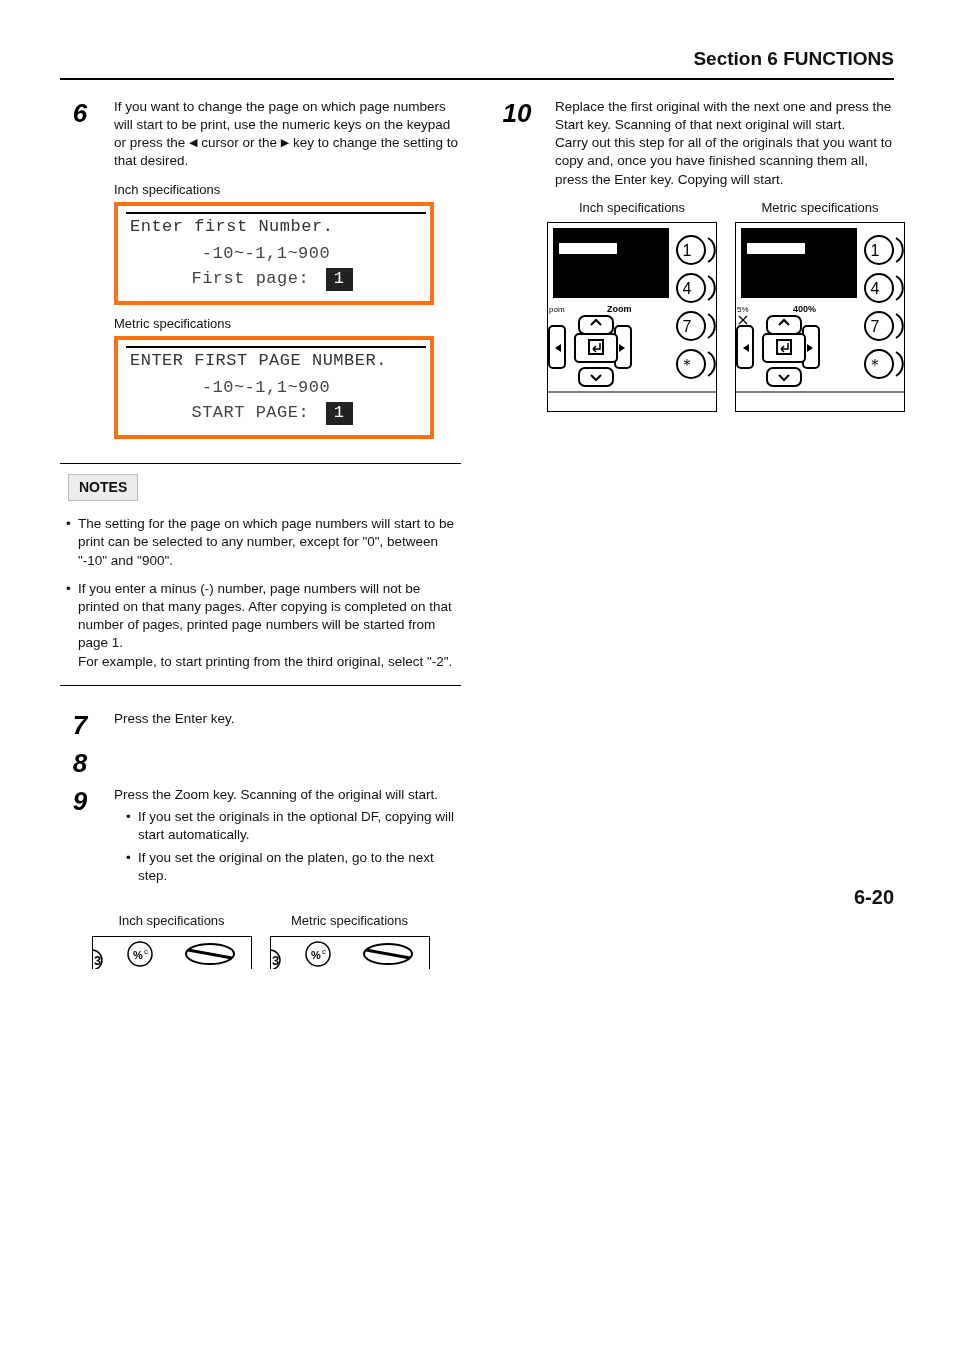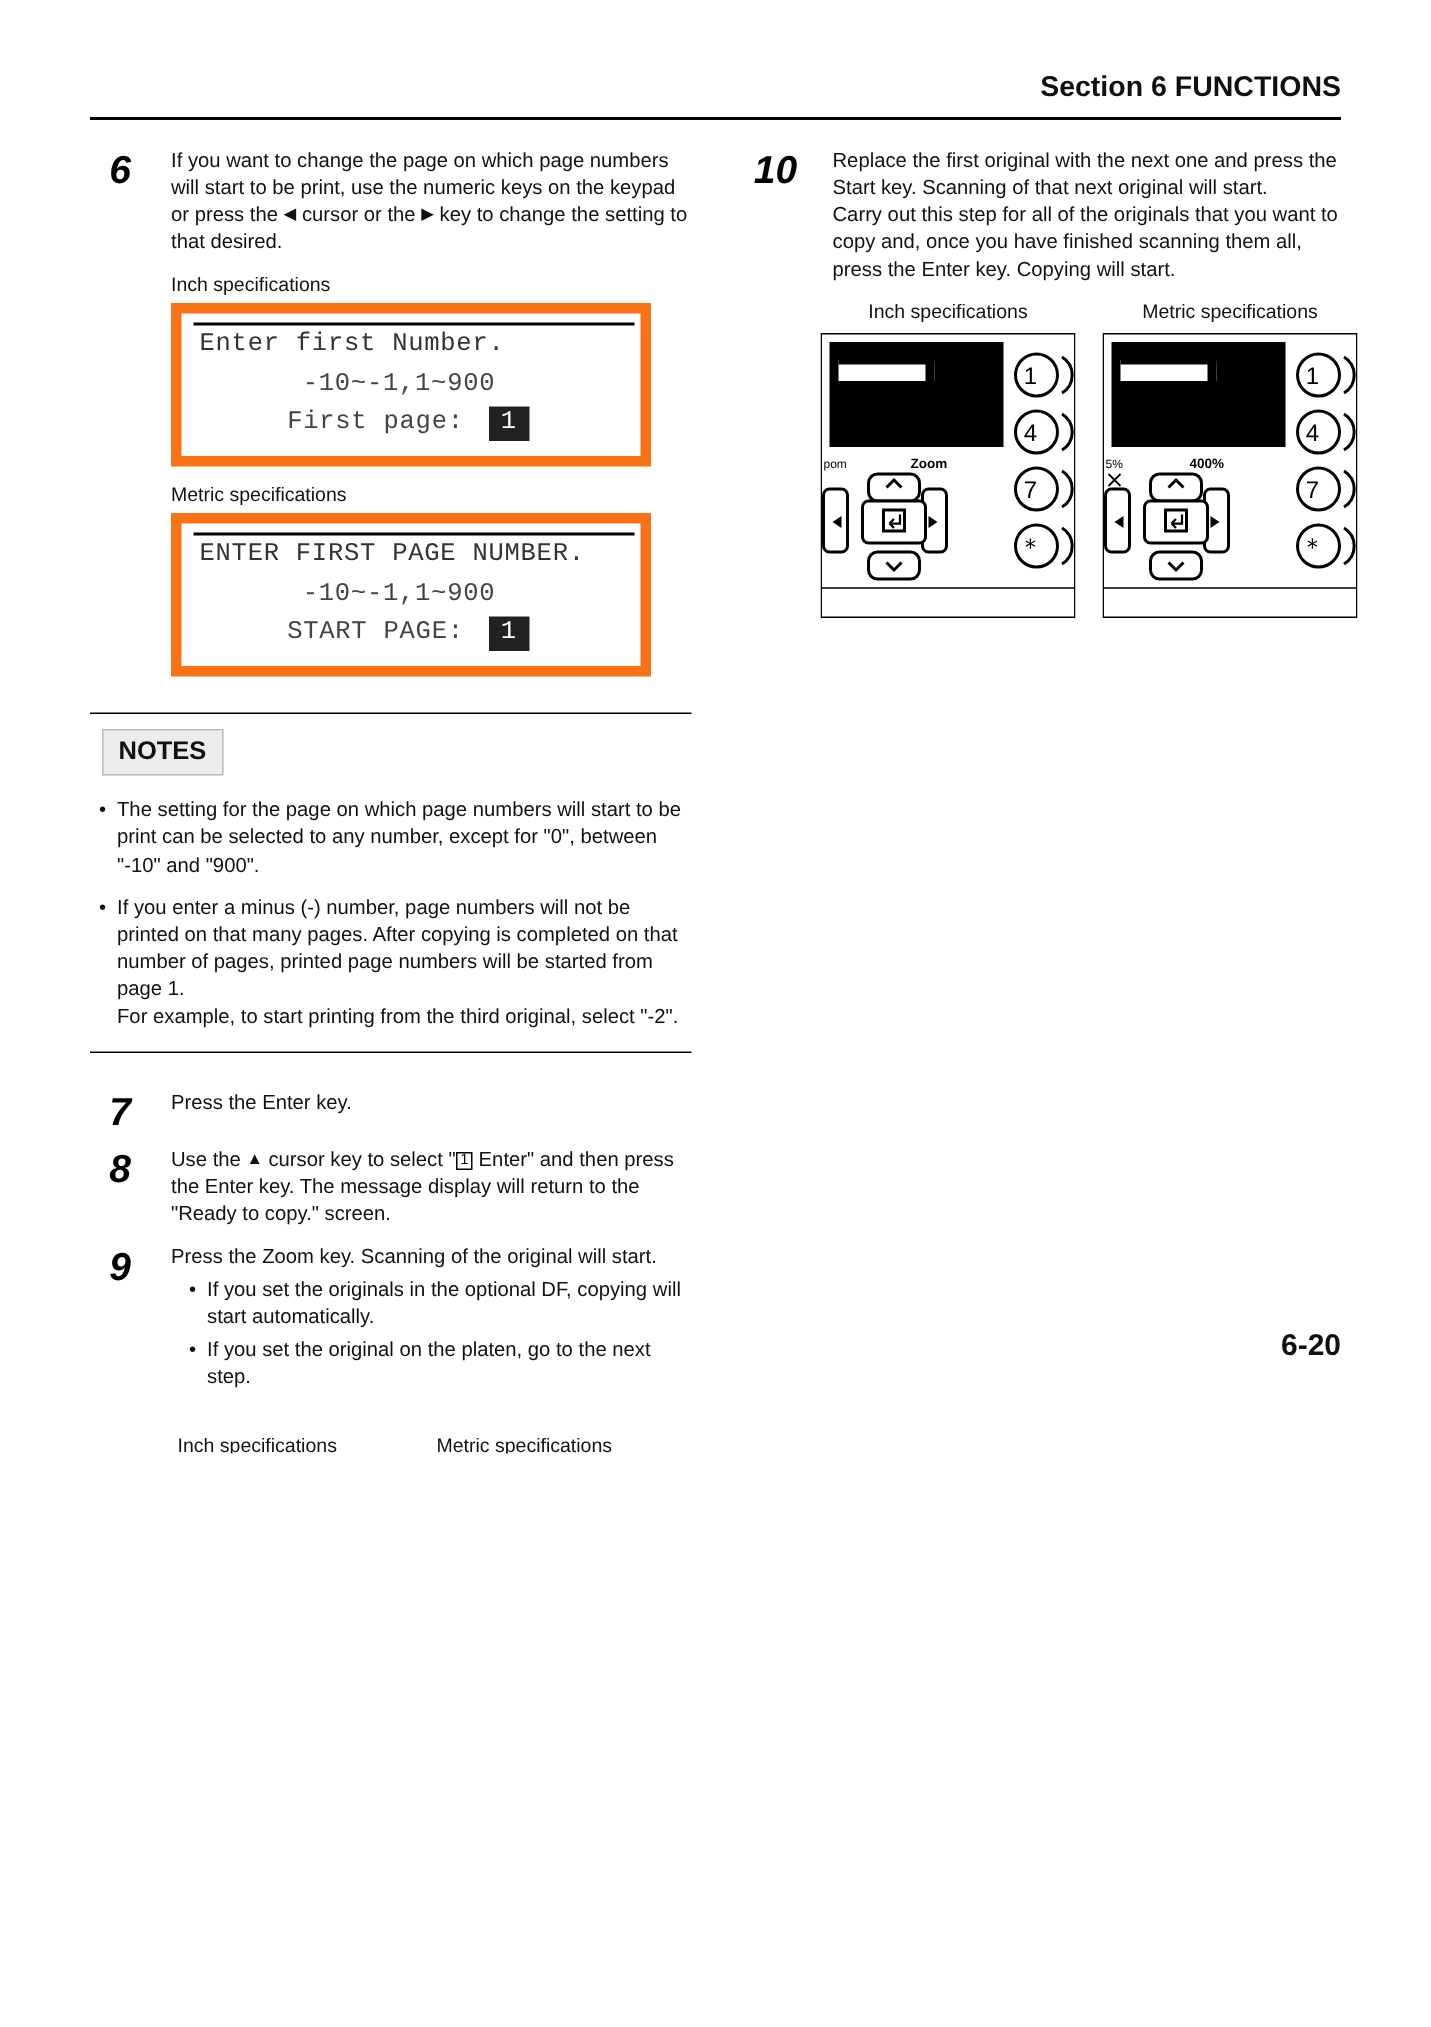--- a/index.html
+++ b/index.html
@@ -65,21 +65,21 @@
     z-index: -1;
   }
   .step-num.wide::before { width: 30px; }
   .step-body { flex: 1; }
   .spec-label {
     font-size: 13px;
     margin: 10px 0 4px 54px;
   }
   .lcd-wrap { margin-left: 54px; }
   .lcd {
-    border: 7px solid #f97316;
+    border: 4px solid #f97316;
     padding: 6px 12px 10px 8px;
     width: 320px;
     box-sizing: border-box;
     font-family: "Courier New", monospace;
     font-size: 17px;
     color: #444;
     letter-spacing: .5px;
   }
   .lcd .line1 {
     border-top: 2px solid #000;
@@ -99,21 +99,21 @@
   .notes-sep {
     border: none;
     border-top: 1px solid #000;
     margin: 24px 0 10px 0;
   }
   .notes-title {
     display: inline-block;
     background: #ececec;
     border: 1px solid #bbb;
     padding: 3px 10px;
-    font-size: 17px;
+    font-size: 14px;
     font-weight: bold;
     margin-left: 8px;
     margin-bottom: 10px;
   }
   .bullet-list {
     padding-left: 6px;
     margin: 4px 0 0 0;
   }
   .bullet-list li {
     list-style: none;
@@ -223,23 +223,20 @@
 
       
       <div class="step">
         <div class="step-num">7</div>
         <div class="step-body">Press the Enter key.</div>
       </div>
 
       
       <div class="step">
         <div class="step-num">8</div>
-        <div class="step-body">
-          <span>Use the </span><span class="cursor-tri">▲</span><span> cursor key to select "</span><span class="boxed-1">1</span><span> Enter" and then press the Enter key. The message display will return to the "Ready to copy." screen.</span>
-        </div>
       </div>
 
       
       <div class="step">
         <div class="step-num">9</div>
         <div class="step-body">
           <div>Press the Zoom key. Scanning of the original will start.</div>
           <ul class="sub-bullets">
             <li>If you set the originals in the optional DF, copying will start automatically.</li>
             <li>If you set the original on the platen, go to the next step.</li>

